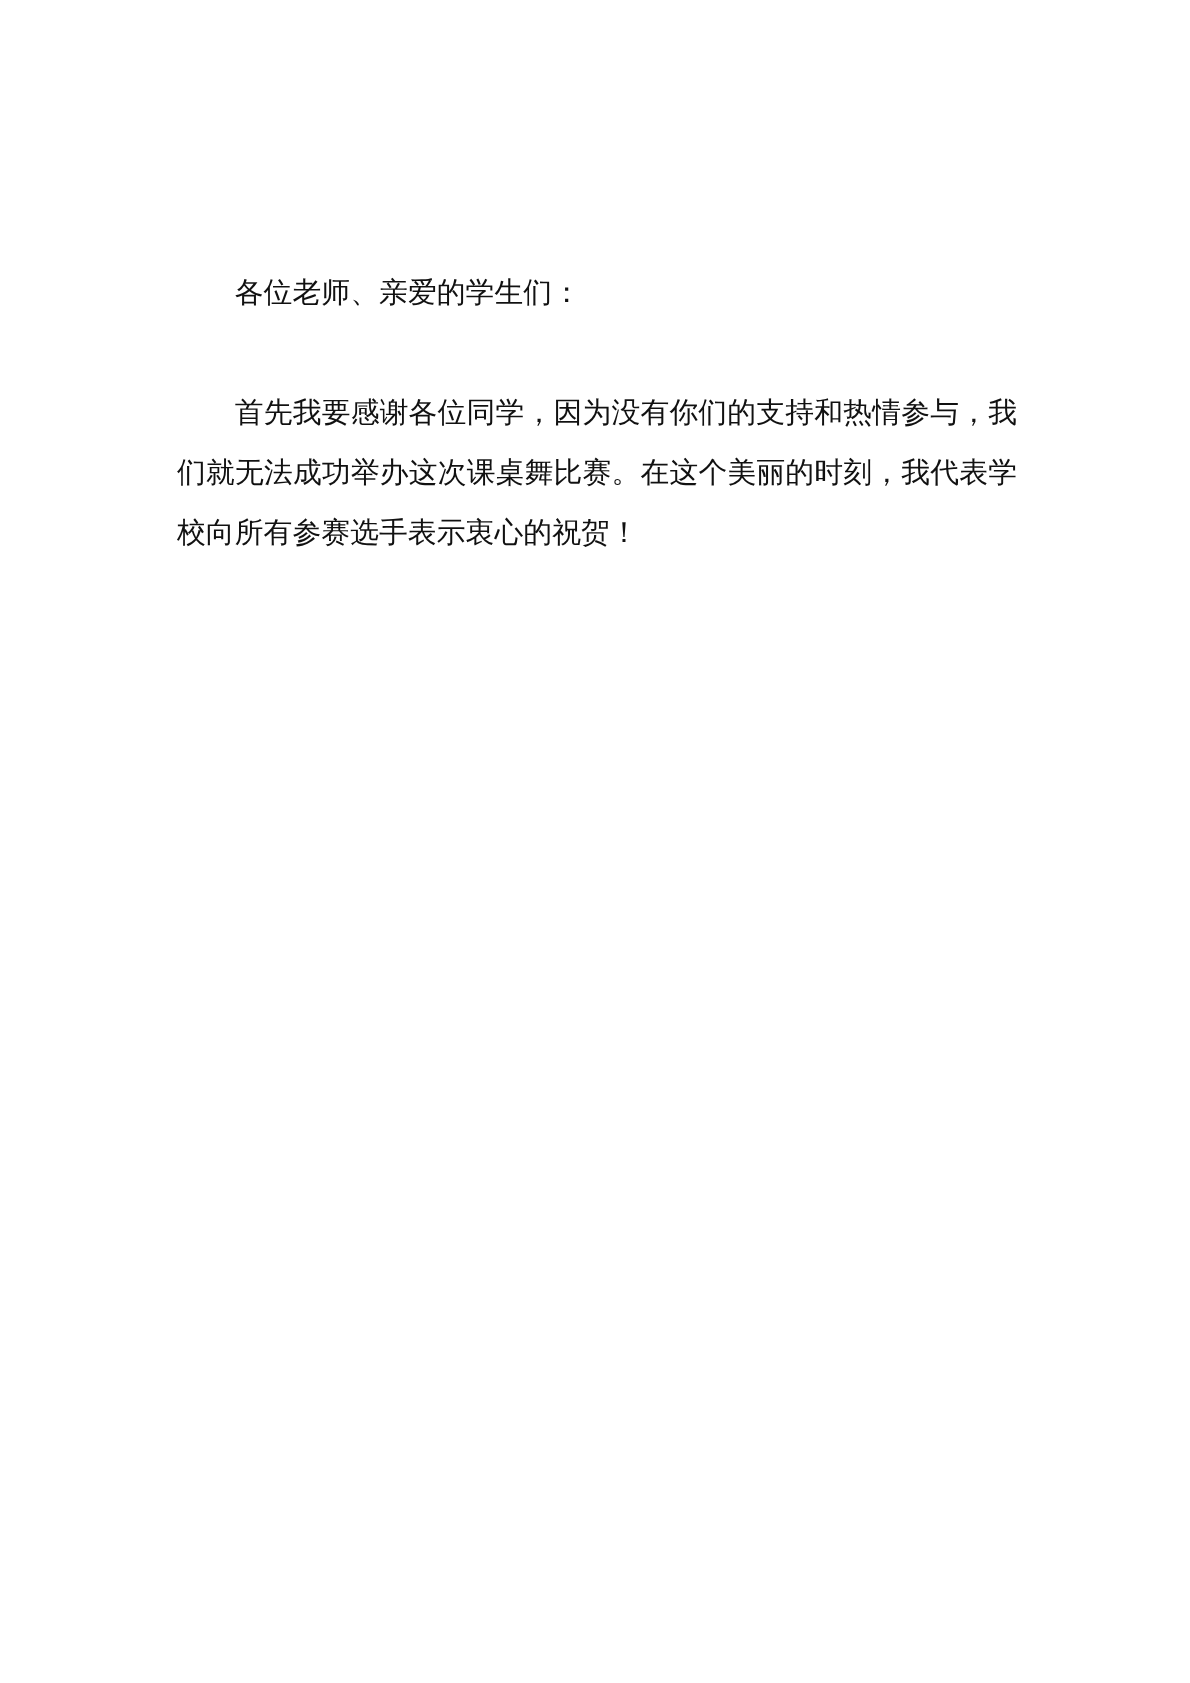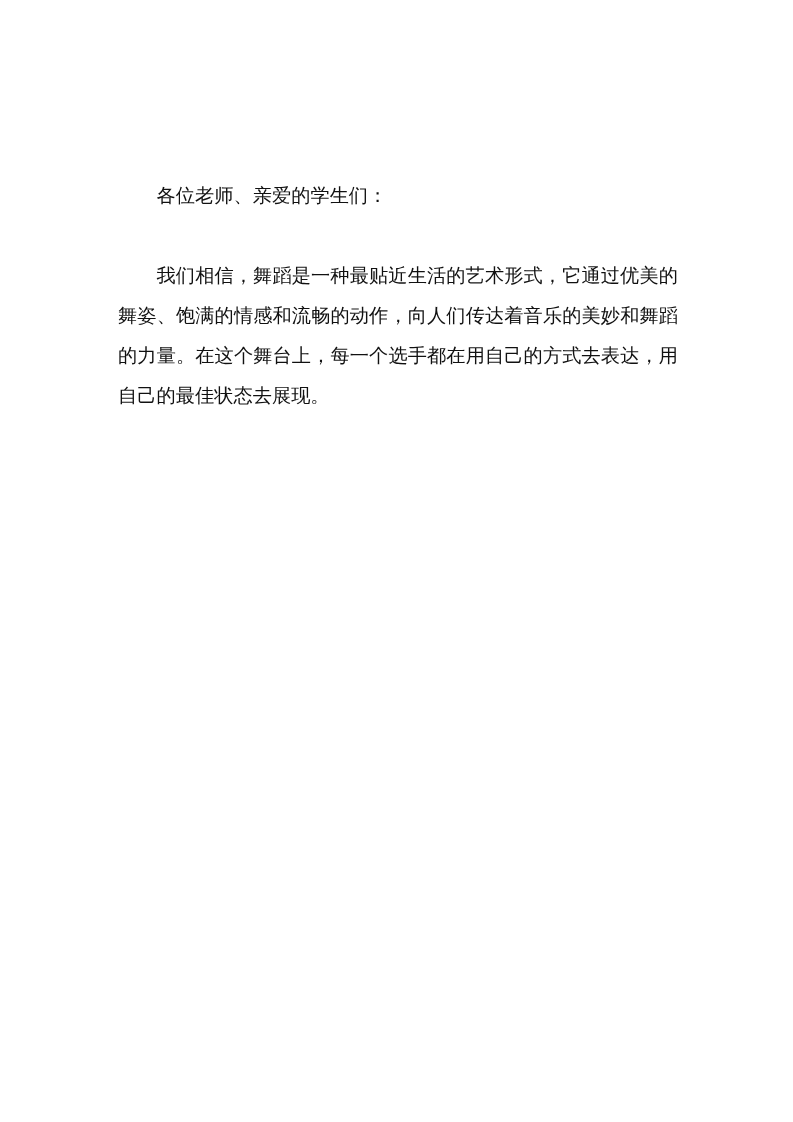--- a/index.html
+++ b/index.html
@@ -12,21 +12,21 @@
       height: 1122px;
       position: relative;
       overflow: hidden;
     }
     .page {
       position: absolute;
       left: 118px;
       top: 176px;
       width: 560px;
       color: #111111;
-      font-family: Liberation Serif, serif;
+      font-family: Liberation Mono, monospace;
       font-size: 19.2px;
       line-height: 40px;
     }
     .para {
       margin: 0 0 40px 0;
       text-indent: 38.5px;
       text-align: justify;
       text-justify: inter-character;
       letter-spacing: 0.05px;
       word-break: break-all;
@@ -34,14 +34,14 @@
     }
     .para.salutation {
       margin-bottom: 40px;
     }
   </style>
 </head>
 <body>
 
 <div class="page">
   <p class="para salutation">各位老师、亲爱的学生们：</p>
-  <p class="para">我们相信，舞蹈是一种最贴近生活的艺术形式，它通过优美的舞姿、饱满的情感和流畅的动作，向人们传达着音乐的美妙和舞蹈的力量。在这个舞台上，每一个选手都在用自己的方式去表达，用自己的最佳状态去展现。</p>
+  <p class="para">首先我要感谢各位同学，因为没有你们的支持和热情参与，我们就无法成功举办这次课桌舞比赛。在这个美丽的时刻，我代表学校向所有参赛选手表示衷心的祝贺！</p>
 </div>
 
 </body></html>

